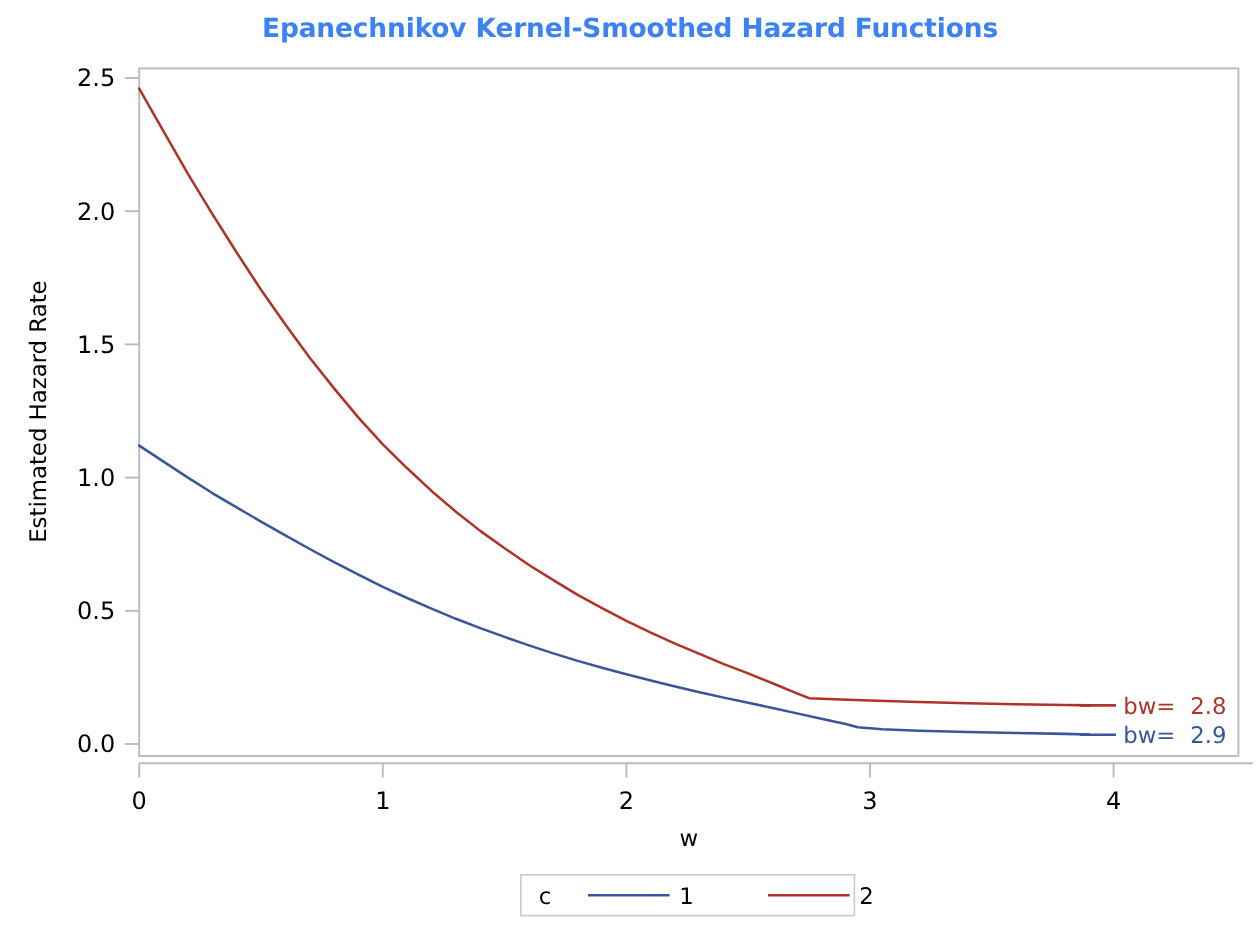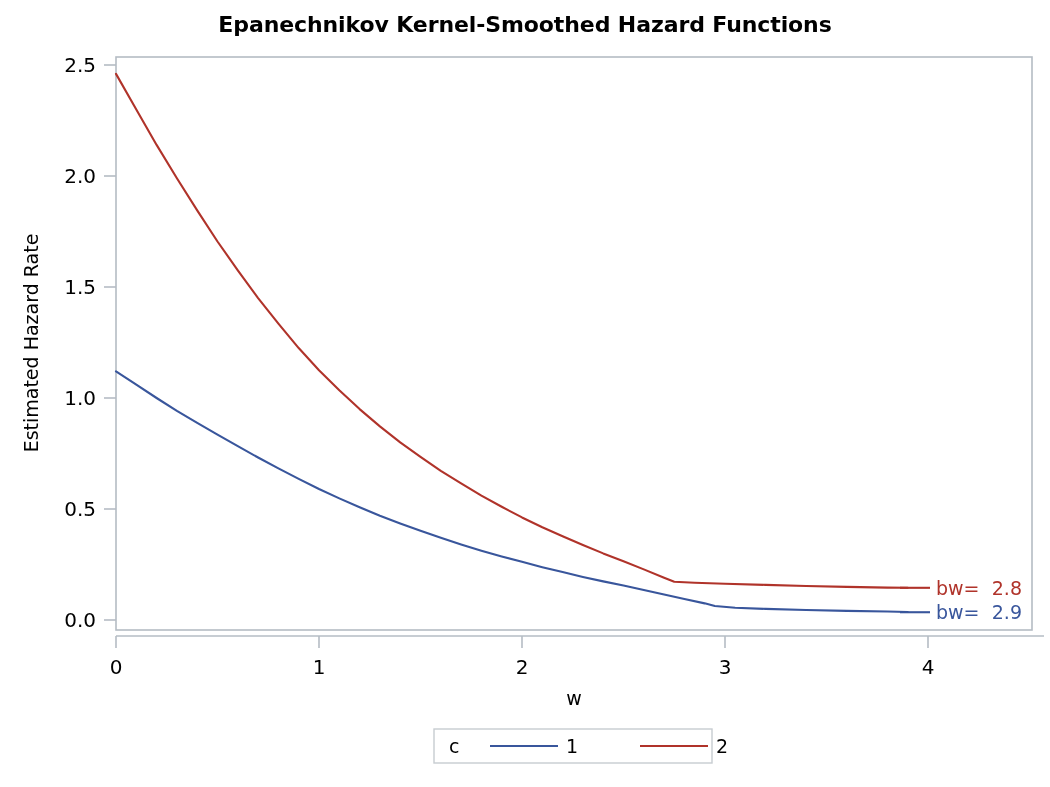--- a/index.html
+++ b/index.html
@@ -21,21 +21,21 @@
   }
   #chart-title {
     position: absolute;
     left: 0;
     top: 12px;
     width: 1050px;
     text-align: center;
     font-size: 22px;
     font-weight: bold;
     letter-spacing: -0.1px;
-    color: #000000;
+    color: #3b82f6;
   }
   #plot-svg {
     position: absolute;
     left: 0;
     top: 0;
   }
   .axis-tick-label {
     font-family: "DejaVu Sans", sans-serif;
     font-size: 20px;
     fill: #000000;

